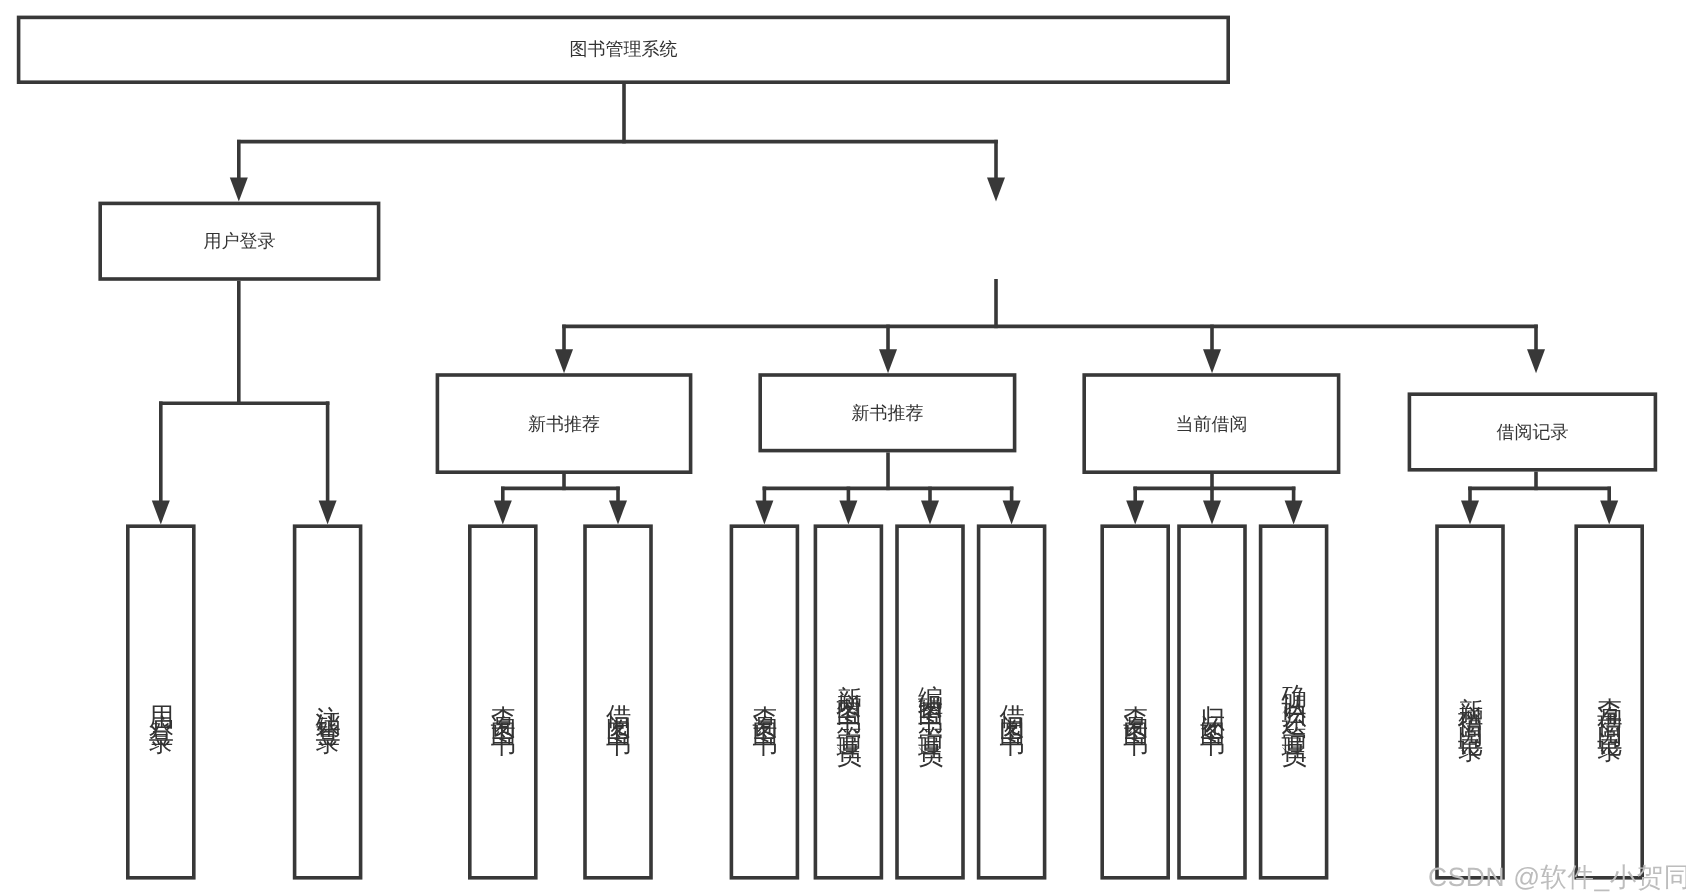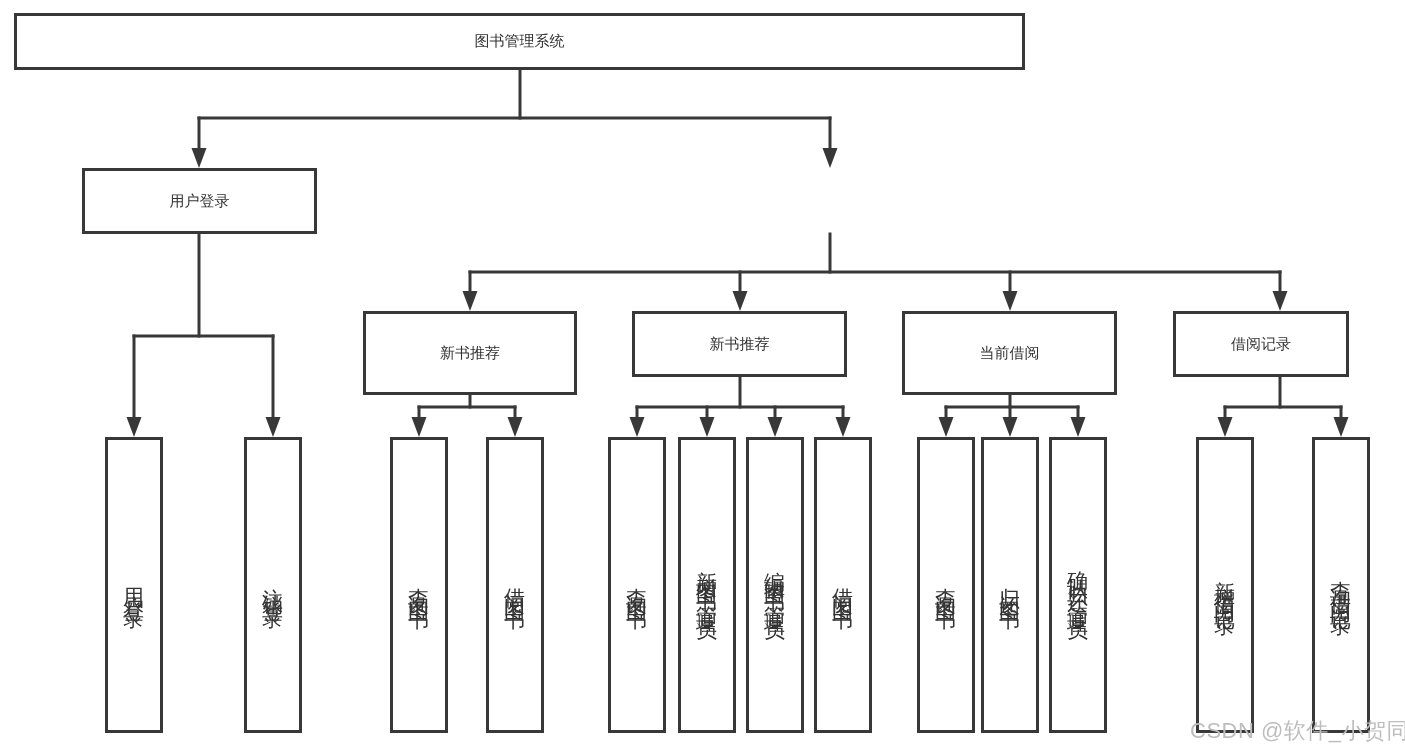--- a/index.html
+++ b/index.html
@@ -126,21 +126,21 @@
     </g>
   </svg>
 
   <div class="hnode" style="left:14px;top:13px;width:1011px;height:57px">图书管理系统</div>
 
   <div class="hnode" style="left:82px;top:168px;width:235px;height:66px">用户登录</div>
 
   <div class="hnode" style="left:363px;top:311px;width:214px;height:84px">新书推荐</div>
   <div class="hnode" style="left:632px;top:311px;width:215px;height:66px">新书推荐</div>
   <div class="hnode" style="left:902px;top:311px;width:215px;height:84px">当前借阅</div>
-  <div class="hnode" style="left:1173px;top:311px;width:176px;height:66px">借阅记录</div>
+  <div class="hnode" style="left:1173px;top:327px;width:208px;height:66px">借阅记录</div>
 
   <div class="vnode" style="left:105px">
     <span class="vtext">用户登录</span>
   </div>
   <div class="vnode" style="left:244px">
     <span class="vtext">注销登录</span>
   </div>
 
   <div class="vnode" style="left:390px">
     <span class="vtext">查询图书</span>

